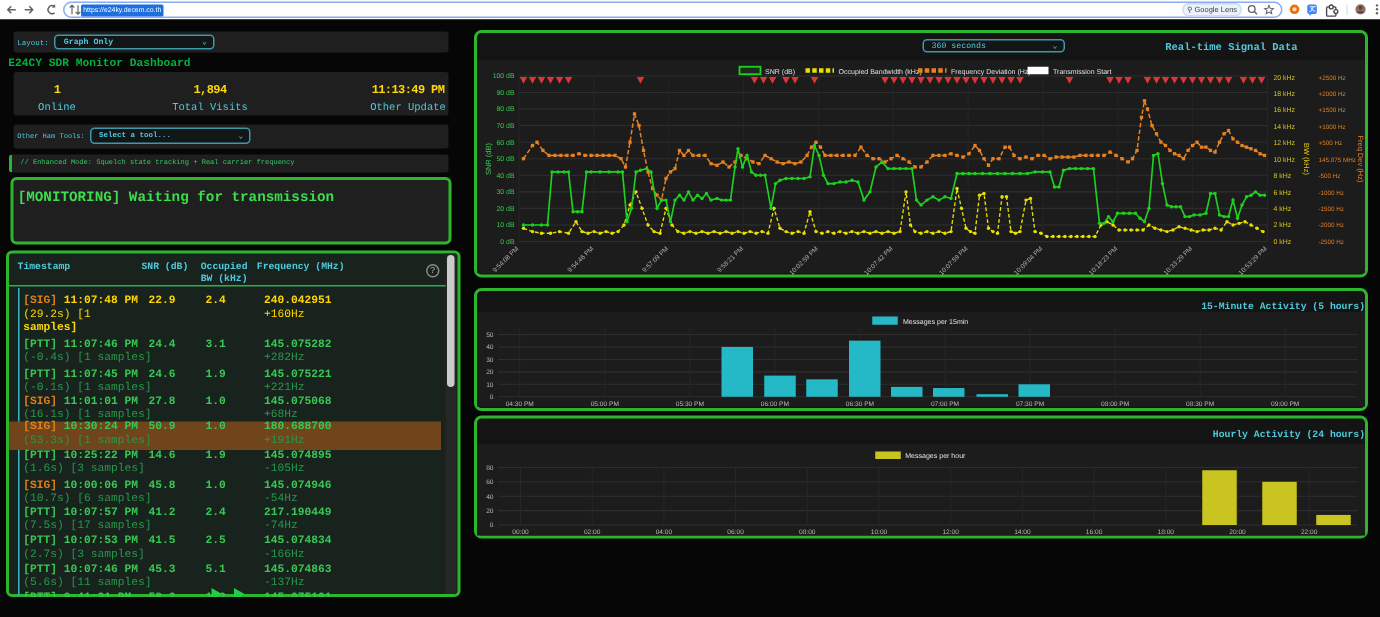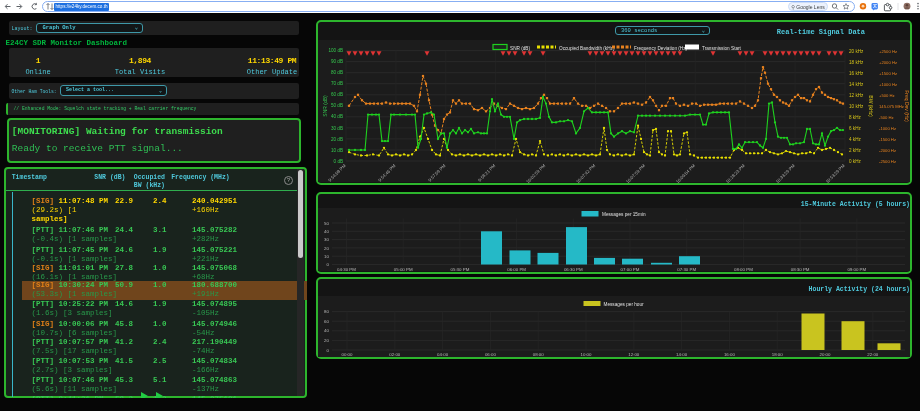--- a/index.html
+++ b/index.html
@@ -11,21 +11,21 @@
  color:#3c4043;font-size:5px;line-height:9px;text-align:center;font-family:"Liberation Sans",sans-serif}
 #page {position:absolute;left:0;top:13px;width:920px;height:398px;background:#060606}
 .bar {position:absolute;left:8.5px;width:290.5px;background:#1f1f1f;border-radius:2px}
 .cy {color:#4fc9dc}
 select,.selbox {background:#121617;border:1px solid #3e98a8;border-radius:3px;color:#4fc9dc;position:absolute}
 #title {position:absolute;left:5.5px;top:25.5px;color:#00b33c;font-weight:bold;font-size:7.5px}
 .statnum {color:#ffd700;font-weight:bold;font-size:8px;position:absolute;top:4.5px;width:100%;text-align:center;letter-spacing:-0.4px}
 .statlab {color:#4fc9dc;font-size:7px;position:absolute;top:16px;width:100%;text-align:center}
 #status {position:absolute;left:6.5px;top:105px;width:294px;height:45px;background:#1f1f1f;border:2px solid #2db52d;border-radius:4px}
 #tbl {position:absolute;left:3.5px;top:153.5px;width:303px;height:231.5px;background:#19231d;border:2px solid #2db52d;border-radius:4px;overflow:hidden}
-.row {position:absolute;left:18px;width:288px;height:18.6px;color:#38c754;font-size:7.5px;font-weight:bold}
+.row {position:absolute;left:2px;width:288px;height:18.6px;color:#38c754;font-size:7.5px;font-weight:bold}
 .row span {position:absolute;white-space:nowrap;line-height:9px}
 .row .c1 {left:10px} .row .cs {left:93.5px} .row .cb {left:131.5px} .row .cf {left:170.5px}
 .row .dim {color:#28984a;font-weight:normal}
 .row i {font-style:normal} .row i.sig {color:#e08018}
 .ry,.ry .dim {color:#ffd700}
 .rh {background:#70451c}
 .panel {position:absolute;left:315.5px;width:596.5px;background:#141414;border:2px solid #2db52d;border-radius:5px}
 .ptitle {position:absolute;width:100%;text-align:right;color:#4fc9dc;font-weight:bold;font-size:6.5px}
 svg text {font-family:"Liberation Sans",sans-serif}
 </style></head><body>
@@ -94,21 +94,20 @@
       <span class="cy" style="position:absolute;left:3px;top:5.5px;font-size:4.7px">Other Ham Tools:</span>
     </div>
 <div class="selbox" style="left:60px;top:72px;width:107px;height:10.5px;font-size:5px;line-height:9px;padding-left:5px;font-weight:bold">Select a tool...<span style="position:absolute;right:4px;top:0.5px">⌄</span></div>
 
 <div class="bar" style="left:6px;top:90px;height:11.5px;width:293px;border-left:2.5px solid #2db52d">
       <span style="position:absolute;left:5.5px;top:3px;font-size:4.7px;color:#33cc66">// Enhanced Mode: Squelch state tracking + Real carrier frequency</span>
     </div>
 
 <div id="status">
  <div style="position:absolute;left:3.3px;top:6px;color:#3ddd4e;font-weight:bold;font-size:9.5px">[MONITORING] Waiting for transmission</div>
- <div style="position:absolute;left:3.3px;top:23px;color:#2fbf55;font-size:9.5px">Ready to receive PTT signal...</div>
 </div>
 
 <div id="tbl"></div>
 <div style="position:absolute;left:3.5px;top:153.5px;width:303px;height:231.5px;overflow:hidden;border-radius:4px">
  <span class="cy" style="position:absolute;left:8.2px;top:7px;font-size:6.5px;font-weight:bold">Timestamp</span>
  <span class="cy" style="position:absolute;left:90.8px;top:7px;font-size:6.5px;font-weight:bold">SNR (dB)</span>
  <span class="cy" style="position:absolute;left:130.3px;top:7px;font-size:6.5px;font-weight:bold">Occupied</span>
  <span class="cy" style="position:absolute;left:130.3px;top:15px;font-size:6.5px;font-weight:bold">BW (kHz)</span>
  <span class="cy" style="position:absolute;left:167.7px;top:7px;font-size:6.5px;font-weight:bold">Frequency (MHz)</span>
  <div style="position:absolute;left:280.5px;top:9px;width:9px;height:9px;border:1px solid #8a8a8a;border-radius:50%;color:#aaa;font-size:6px;text-align:center;line-height:8.5px">?</div>

